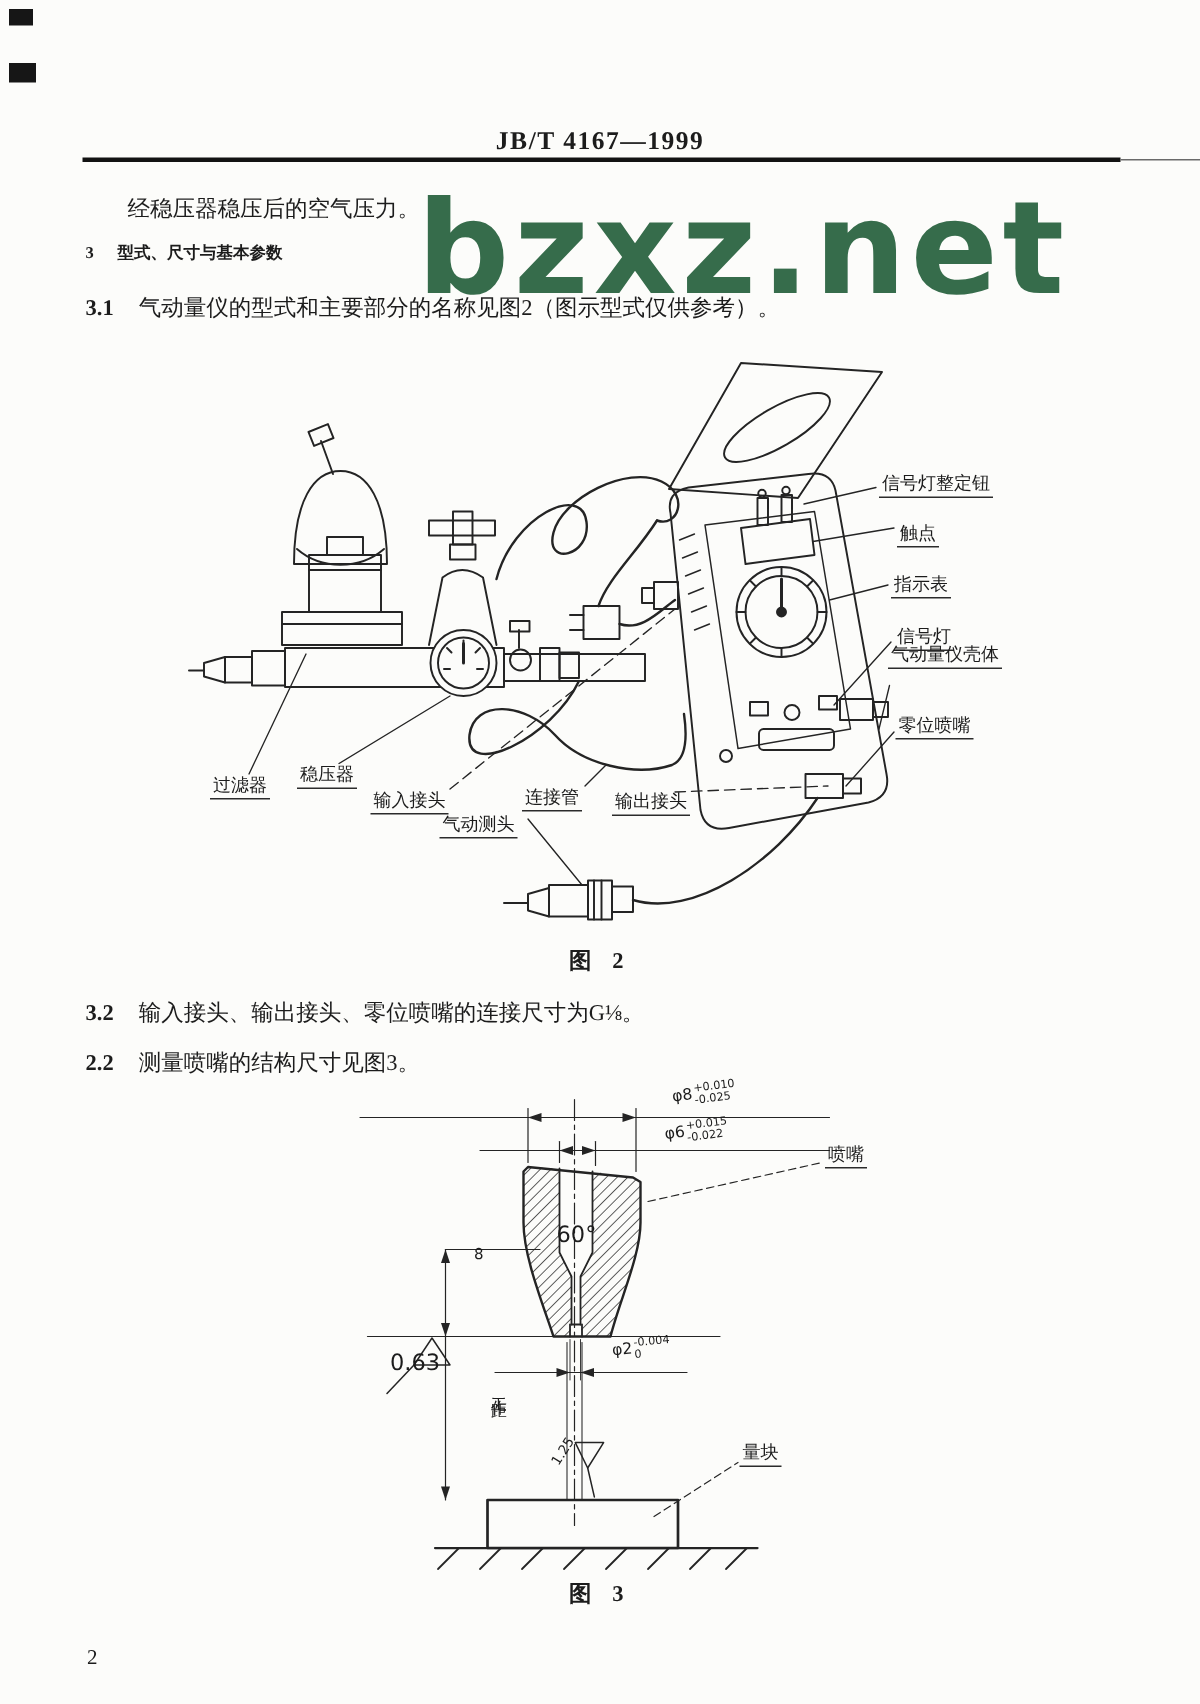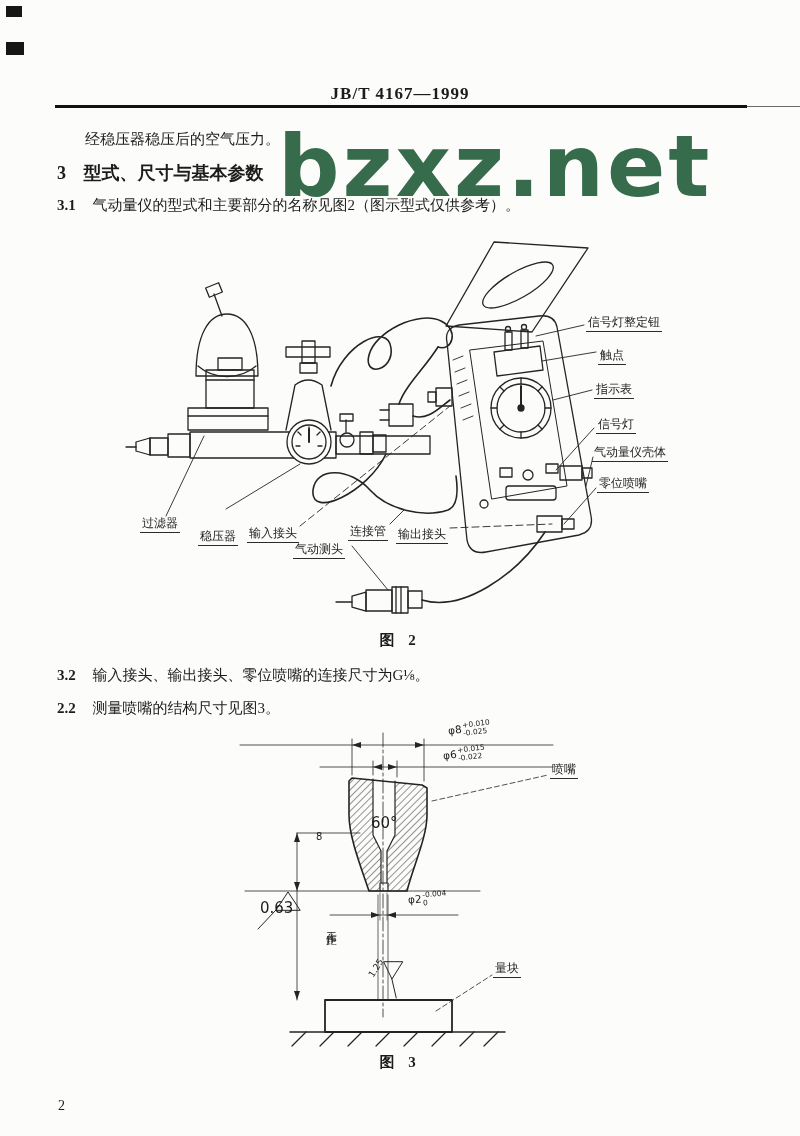--- a/index.html
+++ b/index.html
@@ -48,21 +48,21 @@
 
   <div class="doc-title">JB/T 4167—1999</div>
   <div class="rule-main"></div>
   <div class="rule-ext"></div>
 
   <div class="watermark">bzxz.net</div>
 
   <div class="para" style="left:85px;top:130px;">
     <span>经稳压器稳压后的空气压力。</span>
   </div>
-  <div class="para bold" style="left:57px;top:161px;font-size:18px;">
+  <div class="para bold" style="left:57px;top:161px;font-size:11px;">
     <span class="num">3</span>
     <span>型式、尺寸与基本参数</span>
   </div>
   <div class="para" style="left:57px;top:196px;">
     <span class="num">3.1</span>
     <span>气动量仪的型式和主要部分的名称见图2（图示型式仅供参考）。</span>
   </div>
 
   <div class="figwrap" style="top:228px;height:405px;">
     <svg width="800" height="405" viewBox="0 0 800 405">
@@ -199,29 +199,29 @@
           <line x1="390" y1="296" x2="404" y2="282"></line>
           <line x1="450" y1="300" x2="552" y2="296" stroke-dasharray="7 4"></line>
         </g>
       </g>
     </svg>
 
     <span class="flabel" style="left:586px;top:88px;">信号灯整定钮</span>
     <span class="flabel" style="left:598px;top:121px;">触点</span>
     <span class="flabel" style="left:594px;top:155px;">指示表</span>
     <span class="flabel" style="left:596px;top:190px;">信号灯</span>
-    <span class="flabel" style="left:592px;top:218px;">气动量仪壳体</span>
+    <span class="flabel" style="left:592px;top:202px;">气动量仪壳体</span>
     <span class="flabel" style="left:597px;top:249px;">零位喷嘴</span>
 
     <span class="flabel" style="left:140px;top:289px;">过滤器</span>
-    <span class="flabel" style="left:198px;top:282px;margin-top:20px;">稳压器</span>
+    <span class="flabel" style="left:198px;top:282px;">稳压器</span>
     <span class="flabel" style="left:247px;top:299px;">输入接头</span>
     <span class="flabel" style="left:293px;top:315px;">气动测头</span>
     <span class="flabel" style="left:348px;top:297px;">连接管</span>
-    <span class="flabel" style="left:396px;top:300px;">输出接头</span>
+    <span class="flabel" style="left:408px;top:300px;">输出接头</span>
   </div>
 
   <div class="caption" style="top:631px;">图 2</div>
 
   <div class="para" style="left:57px;top:666px;">
     <span class="num">3.2</span>
     <span>输入接头、输出接头、零位喷嘴的连接尺寸为G⅛。</span>
   </div>
   <div class="para" style="left:57px;top:699px;">
     <span class="num">2.2</span>

